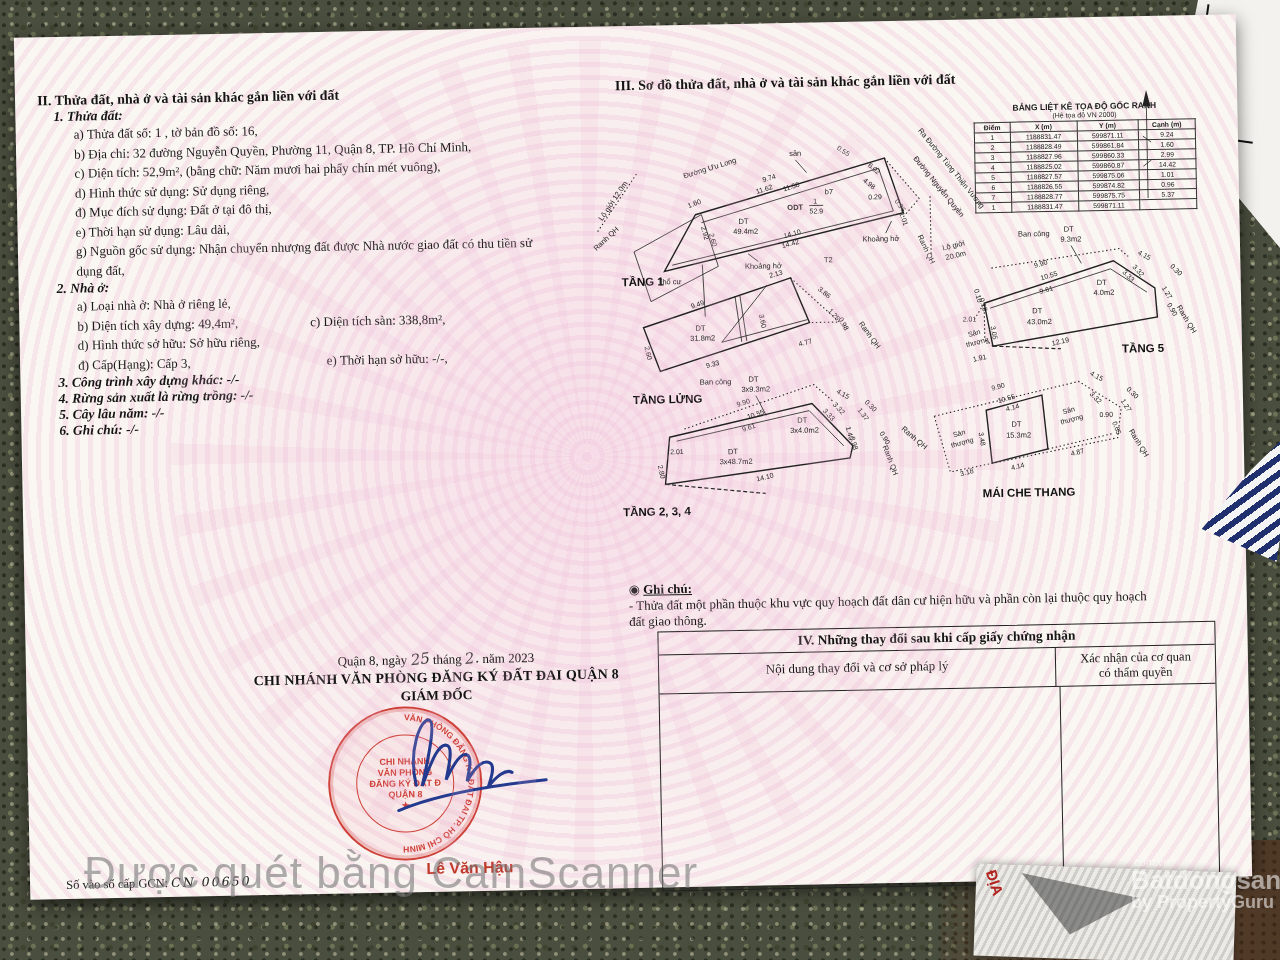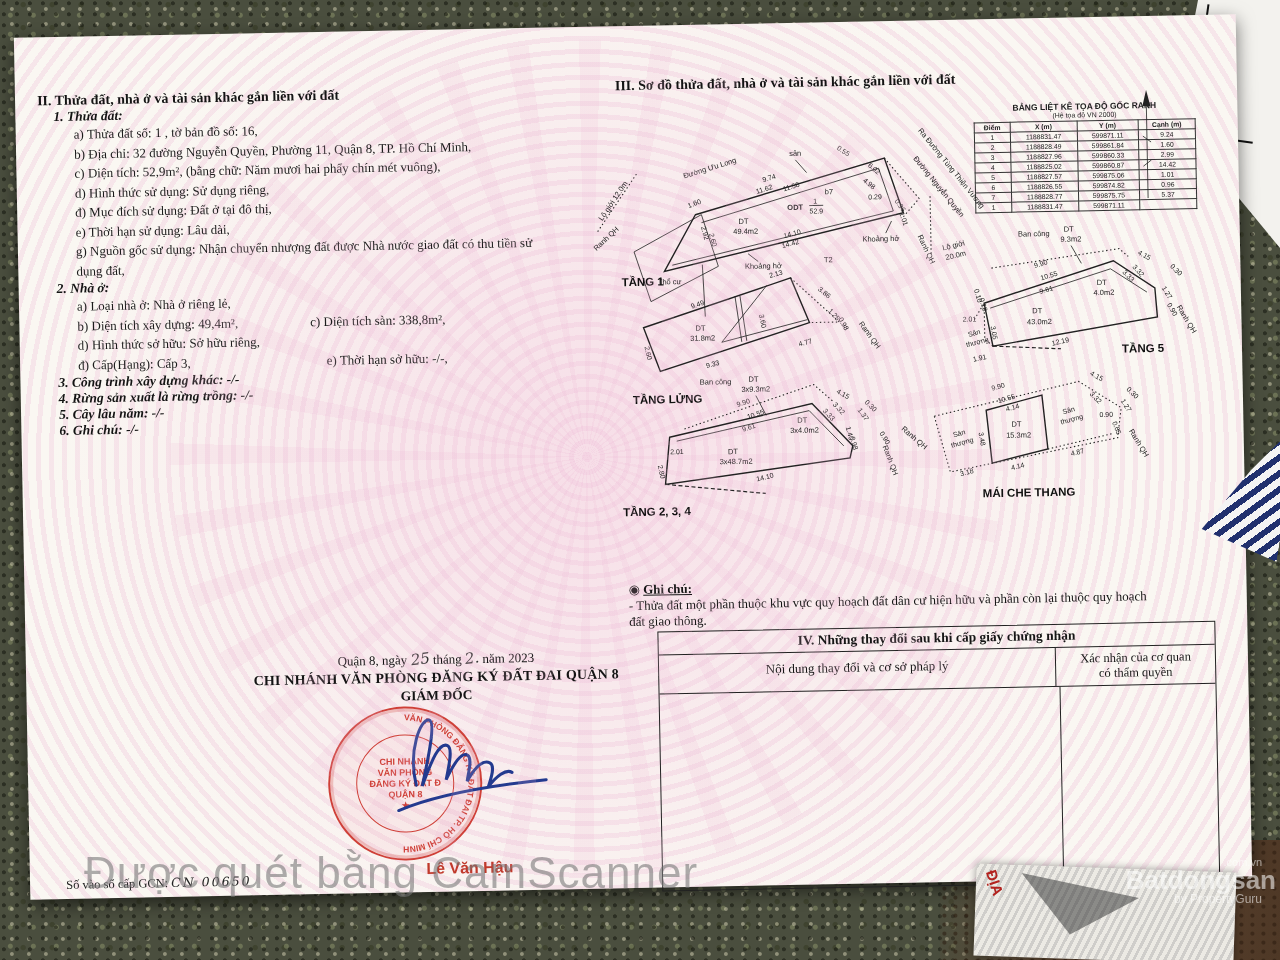--- a/index.html
+++ b/index.html
@@ -94,24 +94,24 @@
        background-image:repeating-linear-gradient(115deg,rgba(120,120,125,.25) 0 3px,transparent 3px 7px);
        box-shadow:0 0 8px rgba(0,0,0,.4);}
   .bottom-doc .red{position:absolute;left:6px;top:10px;color:#b3231f;font-weight:bold;font-size:15px;transform:rotate(70deg);font-family:"Liberation Sans",sans-serif;}
   .bottom-doc .tri{position:absolute;left:40px;top:18px;width:0;height:0;border-left:60px solid transparent;border-right:60px solid transparent;border-bottom:50px solid rgba(60,60,60,.55);transform:rotate(190deg);}
   
   .cam{left:58px;top:848px;display:flex;align-items:center;z-index:50;}
   .cam .box{width:86px;height:70px;background:rgba(125,125,125,.65);border-radius:10px;
        color:rgba(245,245,245,.85);font-family:"Liberation Sans",sans-serif;font-weight:bold;font-size:34px;
        display:flex;align-items:center;justify-content:center;}
   .cam .txt{margin-left:26px;font-family:"Liberation Sans",sans-serif;font-size:44px;color:rgba(120,120,120,.6);letter-spacing:1px;text-align:right;}
-  .brand{right:18px;top:856px;text-align:right;color:rgba(255,255,255,.55);font-family:"Liberation Sans",sans-serif;z-index:51;margin-left:21px;}
+  .brand{right:6px;top:856px;color:rgba(255,255,255,.55);font-family:"Liberation Sans",sans-serif;z-index:51;margin-left:21px;}
   .brand .sup{font-size:11px;}
   .brand .big{font-size:26px;font-weight:bold;line-height:24px;margin-right:-14px;}
-  .brand .sub{font-size:12px;}
+  .brand .sub{font-size:18px;font-weight:bold;}
 </style>
 </head>
 <body>
 
 <div class="floor-brown abs" style="position:absolute;"></div>
 
 <div class="tr-paper abs">
   <div class="corner"></div>
 </div>
 

